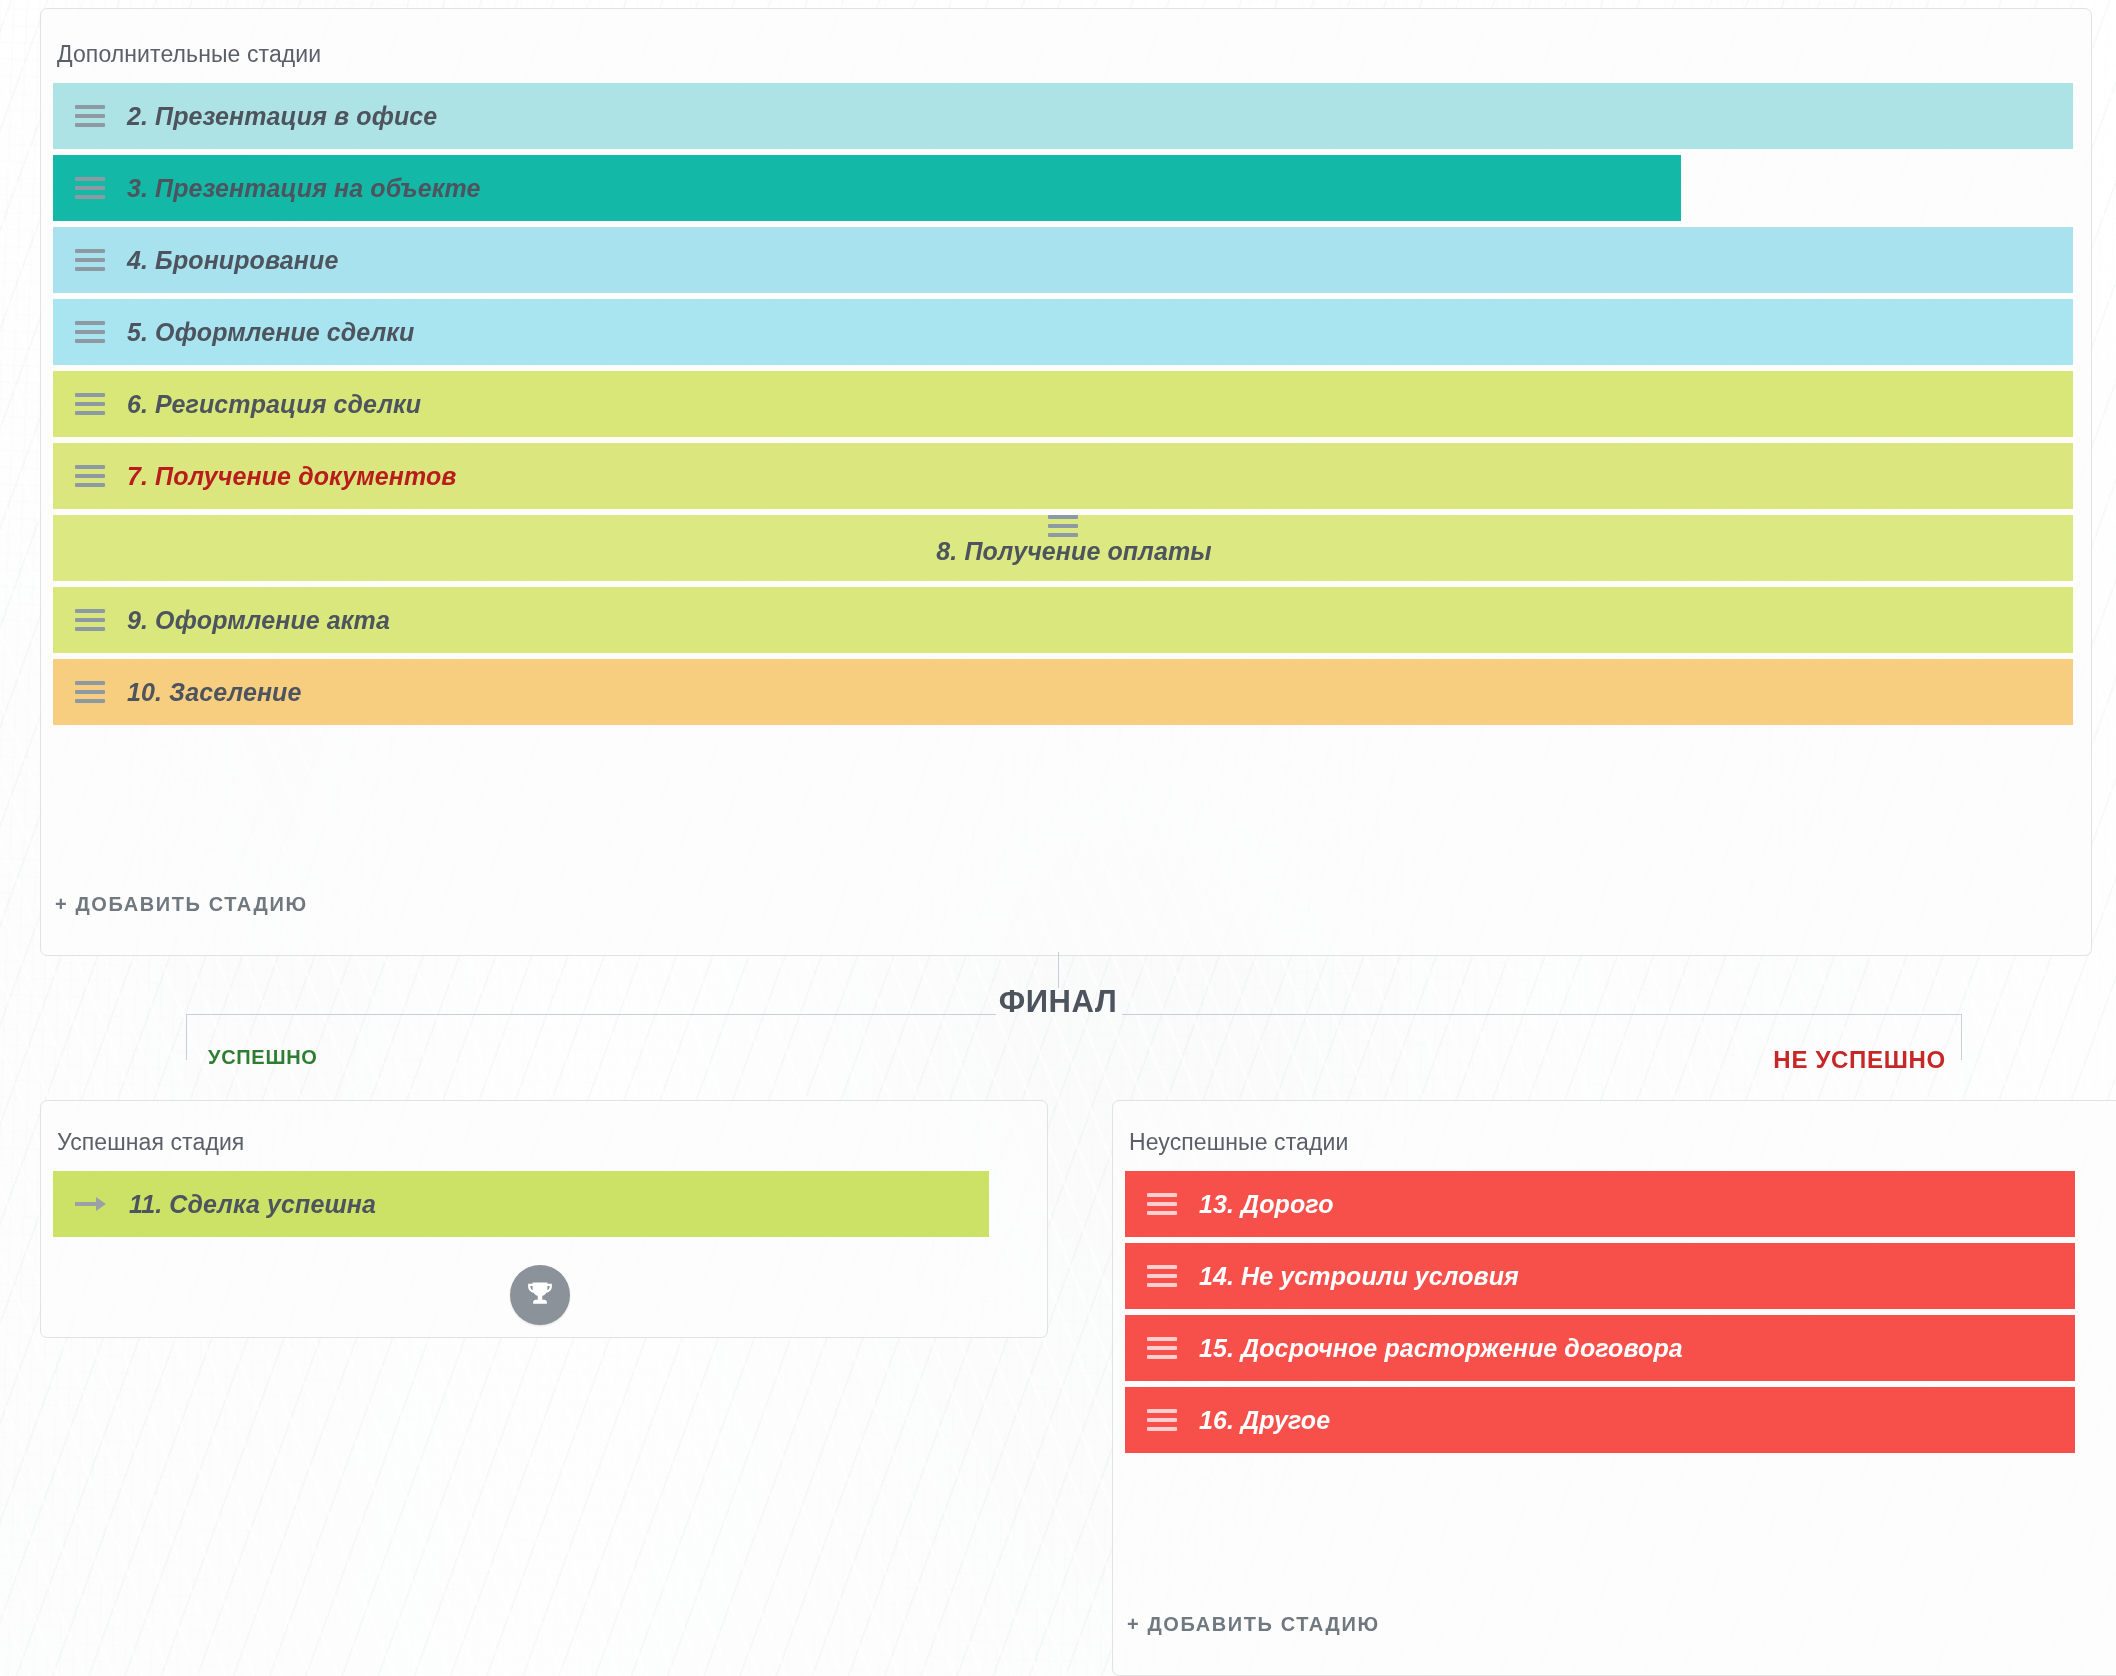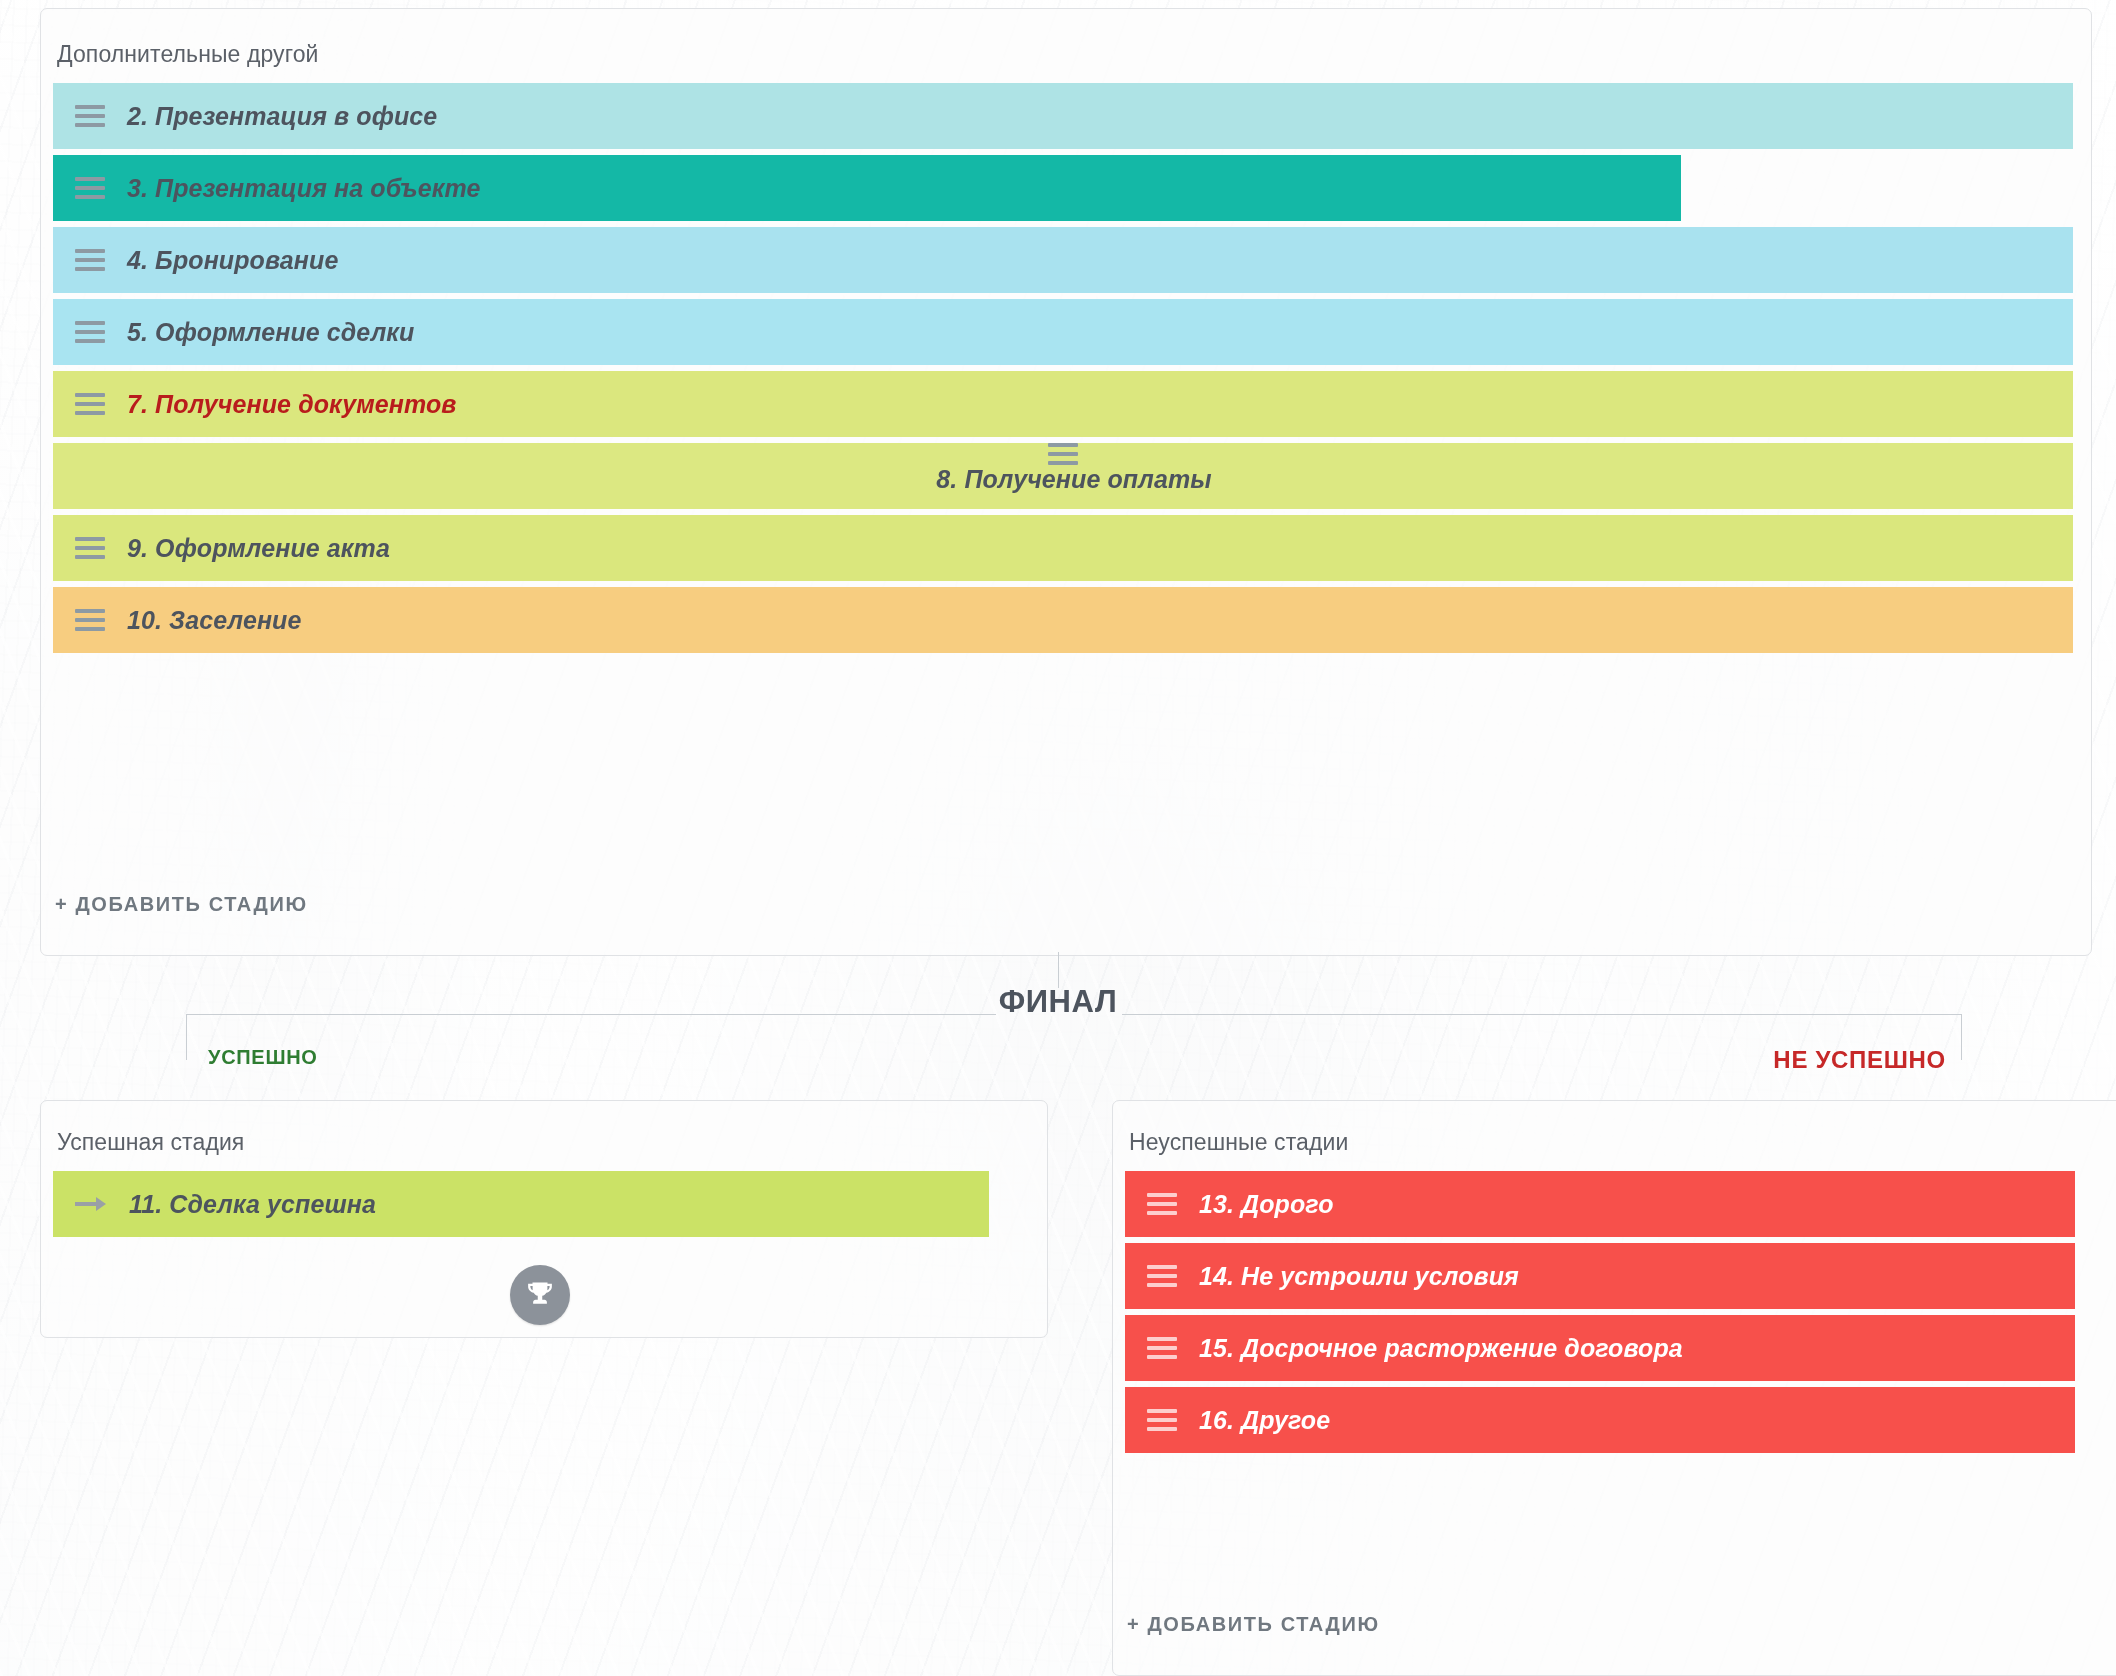--- a/index.html
+++ b/index.html
@@ -199,21 +199,21 @@
 </style>
 </head>
 <body>
 
 <div id="root">
 
   <div id="bg-photo"></div>
 
   <div class="card" id="extra-card" style="left:40px; top:8px; width:2052px; height:948px;">
 
-    <div class="card-title" style="position:absolute; left:16px; top:32px;">Дополнительные другой</div>
+    <div class="card-title" style="position:absolute; left:16px; top:32px;">Дополнительные стадии</div>
 
     <div id="extra-stage-list" style="position:absolute; left:12px; top:74px; width:2028px;">
         <div class="stage dark-on-light" style="background: rgb(174, 227, 229); width: 2020px;">
           <span class="handle">
             <span></span>
             <span></span>
             <span></span>
           </span>
           <span class="stage-label" style="color: rgb(77, 84, 94);">2. Презентация в офисе</span>
         </div>
@@ -233,20 +233,28 @@
           </span>
           <span class="stage-label" style="color: rgb(77, 84, 94);">4. Бронирование</span>
         </div>
         <div class="stage dark-on-light" style="background: rgb(169, 228, 241); width: 2020px;">
           <span class="handle">
             <span></span>
             <span></span>
             <span></span>
           </span>
           <span class="stage-label" style="color: rgb(77, 84, 94);">5. Оформление сделки</span>
+        </div>
+        <div class="stage dark-on-light" style="background: rgb(217, 230, 120); width: 2020px;">
+          <span class="handle">
+            <span></span>
+            <span></span>
+            <span></span>
+          </span>
+          <span class="stage-label" style="color: rgb(77, 84, 94);">6. Регистрация сделки</span>
         </div>
         <div class="stage dark-on-light" style="background: rgb(219, 231, 126); width: 2020px;">
           <span class="handle">
             <span></span>
             <span></span>
             <span></span>
           </span>
           <span class="stage-label" style="color: #b91c1c;">7. Получение документов</span>
         </div>
         <div class="stage dark-on-light" style="background: rgb(220, 232, 130); width: 2020px; flex-direction: column;">

